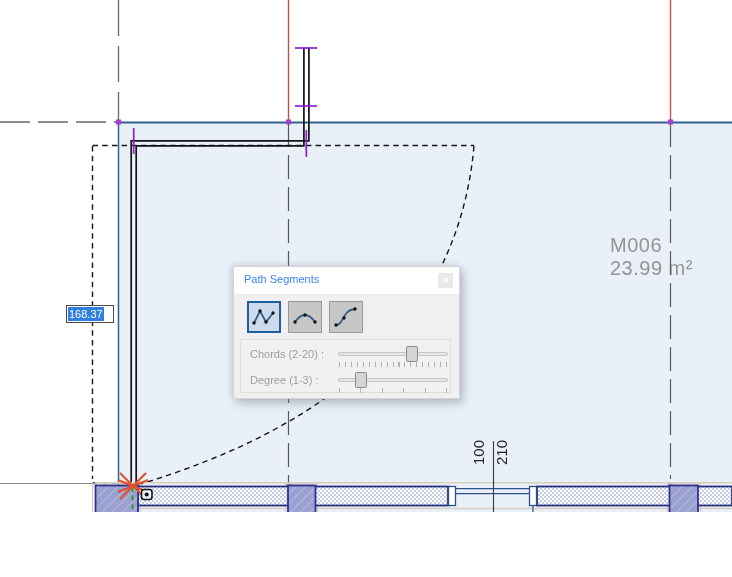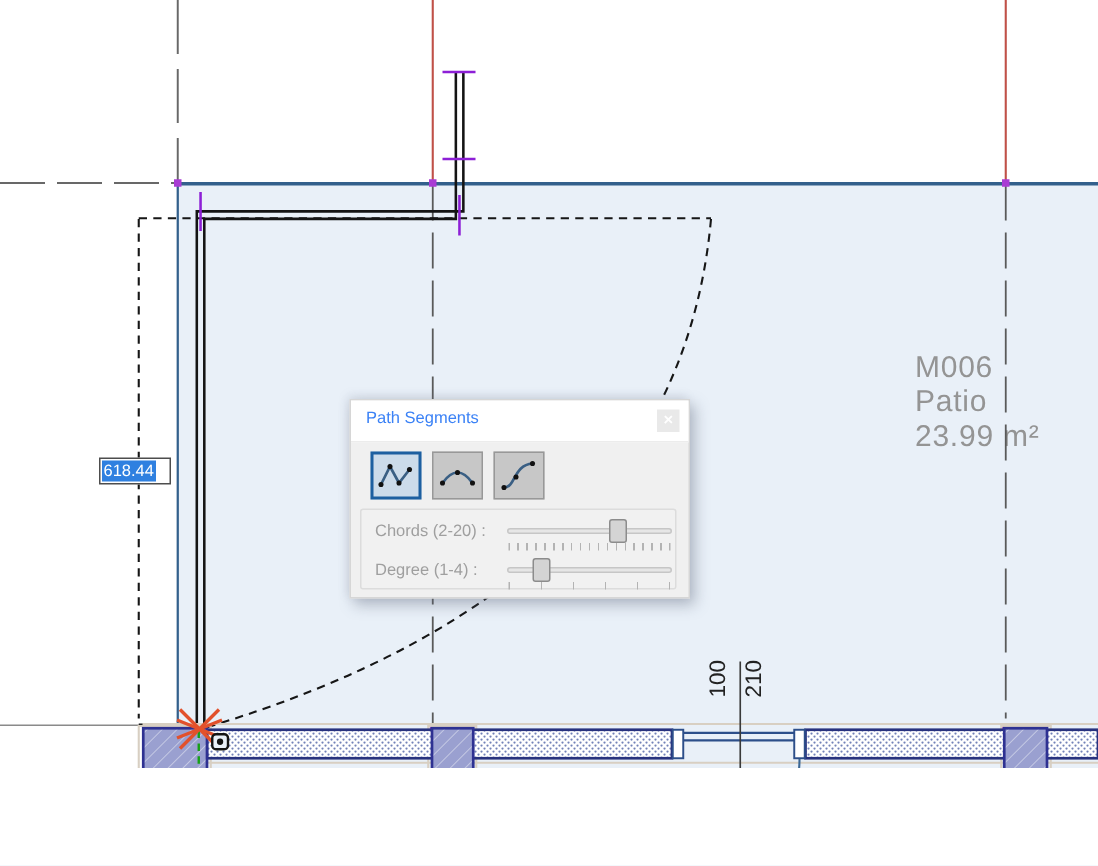--- a/index.html
+++ b/index.html
@@ -45,21 +45,20 @@
 </style>
 </head>
 <body>
 
 <div id="stage">
 
   <div id="zone-fill"></div>
 
   <div class="zone-label">
     <div>M006</div>
-    <div>Patio</div>
     <div>23.99 m²</div>
   </div>
 
   <svg id="draw" width="732" height="577" viewBox="0 0 732 577">
     <defs>
       <pattern id="dotHatch" width="4" height="4" patternUnits="userSpaceOnUse">
         <rect width="4" height="4" fill="#ffffff"></rect>
         <circle cx="1" cy="1" r="0.75" fill="#7282b8"></circle>
         <circle cx="3" cy="3" r="0.75" fill="#7282b8"></circle>
       </pattern>
@@ -167,21 +166,21 @@
       <line x1="118" y1="492" x2="148" y2="480"></line>
     </g>
 
     <g>
       <rect x="141.5" y="489.5" width="10.5" height="10" rx="2.5" fill="#e9f0f8" stroke="#141414" stroke-width="1.6"></rect>
       <circle cx="146.7" cy="494.5" r="2.1" fill="#141414"></circle>
     </g>
   </svg>
 
   <div class="dim-input">
-    <span class="sel">618.44</span>
+    <span class="sel">168.37</span>
   </div>
 
   <div class="dialog">
     <div class="titlebar">
       <span class="title">Path Segments</span>
       <div class="close-btn">×</div>
     </div>
 
     <div class="btn-row">
       <button class="tool-btn selected">
@@ -214,21 +213,21 @@
     <div class="groupbox">
       <div class="srow" style="top:5px;">
         <span class="slabel">Chords (2-20) :</span>
         <div class="slider">
           <div class="track"></div>
           <div class="thumb" style="left: calc(66% - 5px);"></div>
           <div class="ticks ticks-19"></div>
         </div>
       </div>
       <div class="srow" style="top:31px;">
-        <span class="slabel">Degree (1-4) :</span>
+        <span class="slabel">Degree (1-3) :</span>
         <div class="slider">
           <div class="track"></div>
           <div class="thumb" style="left: calc(20% - 5px);"></div>
           <div class="ticks ticks-6"></div>
         </div>
       </div>
     </div>
   </div>
 
 </div>

